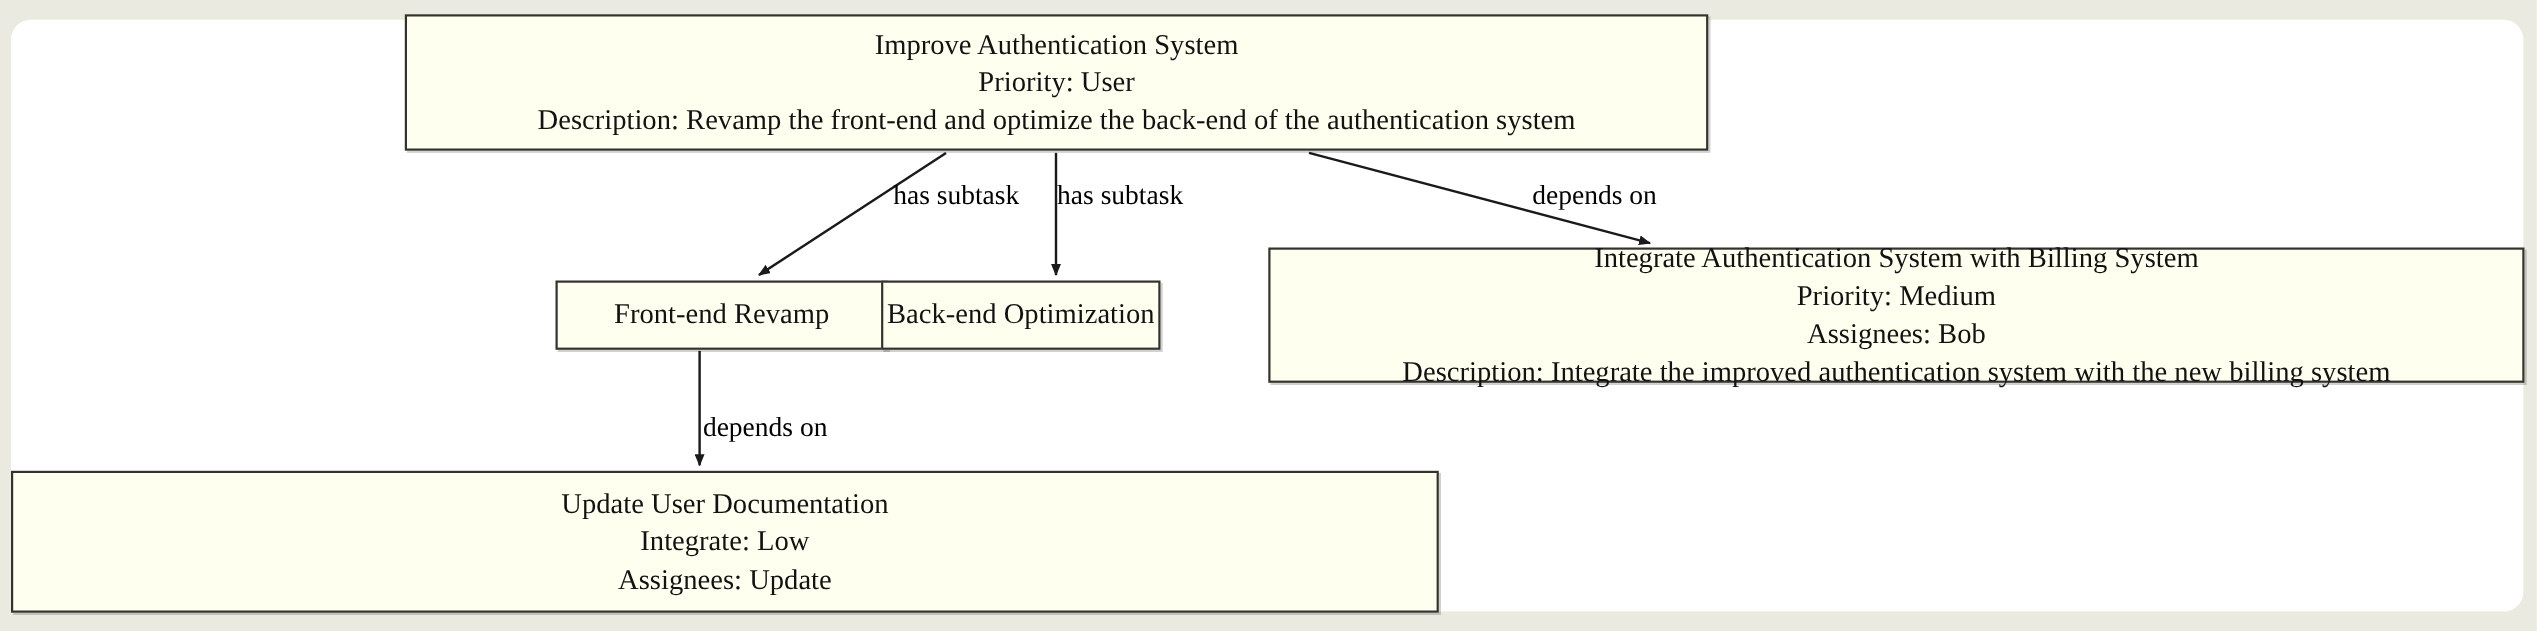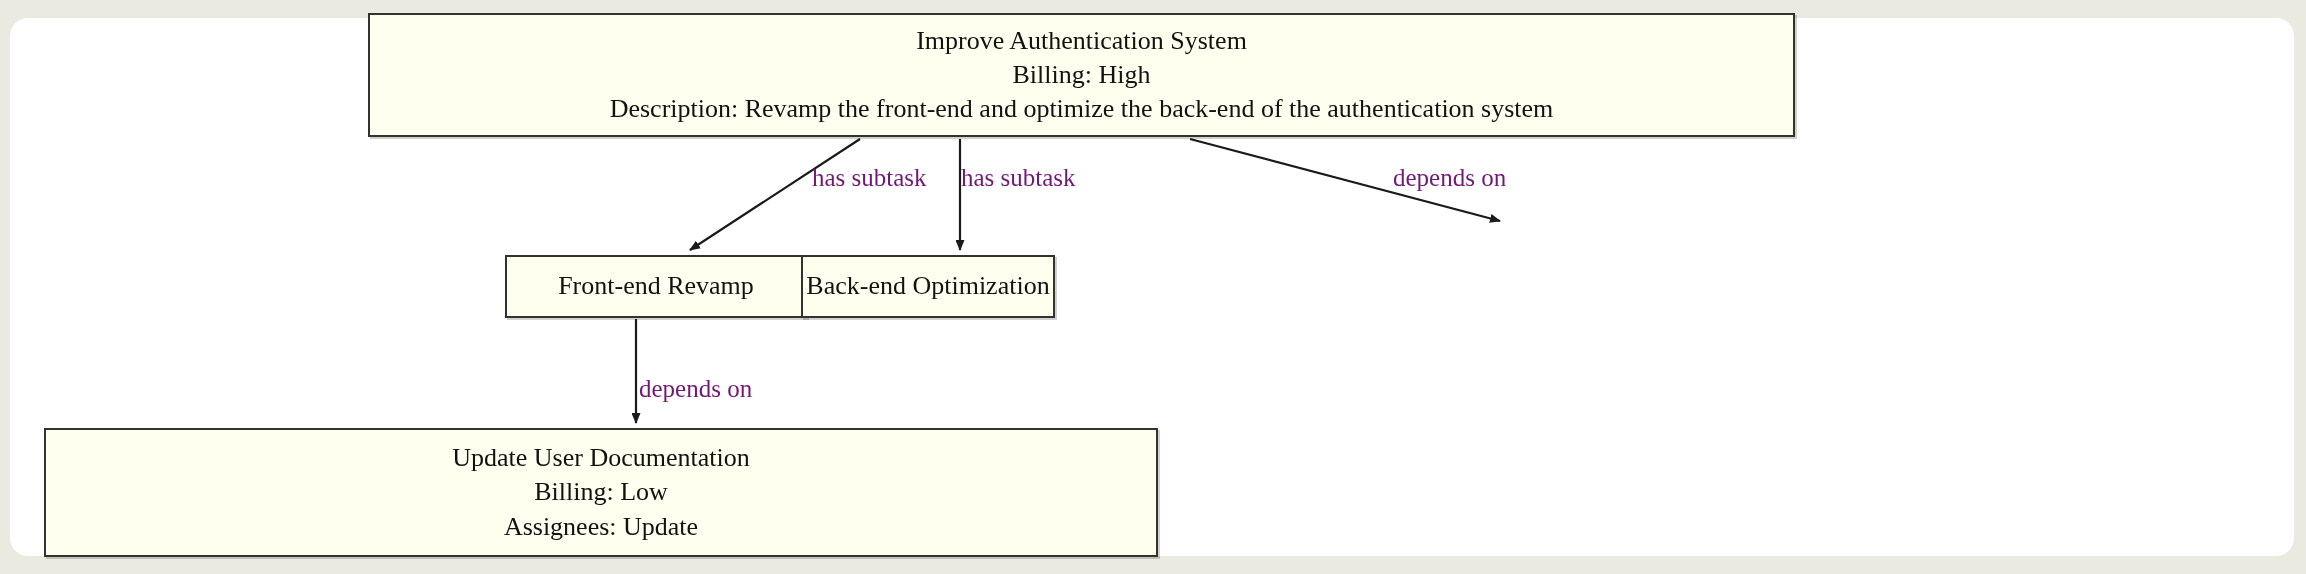--- a/index.html
+++ b/index.html
@@ -50,32 +50,32 @@
     font-size: 26px;
     line-height: 1.32;
     white-space: nowrap;
   }
   .node .line {
     display: block;
   }
   .edge-label {
     position: absolute;
     font-size: 25px;
-    color: #701a75;
+    color: #000000;
     white-space: nowrap;
     line-height: 1;
     text-align: right;
   }
 
   
-  #node-improve-auth        { left: 368px;  top: 13px;  width: 1427px; height: 124px; }
+  #node-improve-auth        { left: 368px;  top: 13px;  width: 1185px; height: 124px; }
   #node-frontend-revamp     { left: 505px;  top: 255px; width: 302px;  height: 63px;  }
   #node-backend-optimization{ left: 801px;  top: 255px; width: 254px;  height: 63px;  }
   #node-integrate-billing   { left: 1153px; top: 225px; width: 1142px; height: 123px; }
-  #node-update-docs         { left: 10px;   top: 428px; width: 1114px; height: 129px; margin-left: 34px; }
+  #node-update-docs         { left: 10px;   top: 428px; width: 1298px; height: 129px; }
 
   
   #label-has-subtask-1 { left: 812px;  top: 165px; }
   #label-has-subtask-2 { left: 961px;  top: 165px; }
   #label-depends-on-1  { left: 1393px; top: 165px; }
   #label-depends-on-2  { left: 639px;  top: 376px; }
 </style>
 </head>
 <body>
 
@@ -102,32 +102,38 @@
   <div class="edge-label" id="label-has-subtask-1">has subtask</div>
 
   <div class="edge-label" id="label-has-subtask-2">has subtask</div>
 
   <div class="edge-label" id="label-depends-on-1">depends on</div>
 
   <div class="edge-label" id="label-depends-on-2">depends on</div>
 
   <div class="node" id="node-improve-auth">
     <span class="line">Improve Authentication System</span>
-    <span class="line">Billing: High</span>
+    <span class="line">Priority: User</span>
     <span class="line">Description: Revamp the front-end and optimize the back-end of the authentication system</span>
   </div>
 
   <div class="node" id="node-frontend-revamp">
     <span class="line">Front-end Revamp</span>
   </div>
 
   <div class="node" id="node-backend-optimization">
     <span class="line">Back-end Optimization</span>
   </div>
 
+  <div class="node" id="node-integrate-billing">
+    <span class="line">Integrate Authentication System with Billing System</span>
+    <span class="line">Priority: Medium</span>
+    <span class="line">Assignees: Bob</span>
+    <span class="line">Description: Integrate the improved authentication system with the new billing system</span>
+  </div>
 
   <div class="node" id="node-update-docs">
     <span class="line">Update User Documentation</span>
-    <span class="line">Billing: Low</span>
+    <span class="line">Integrate: Low</span>
     <span class="line">Assignees: Update</span>
   </div>
 
 </div>
 
 </body></html>

